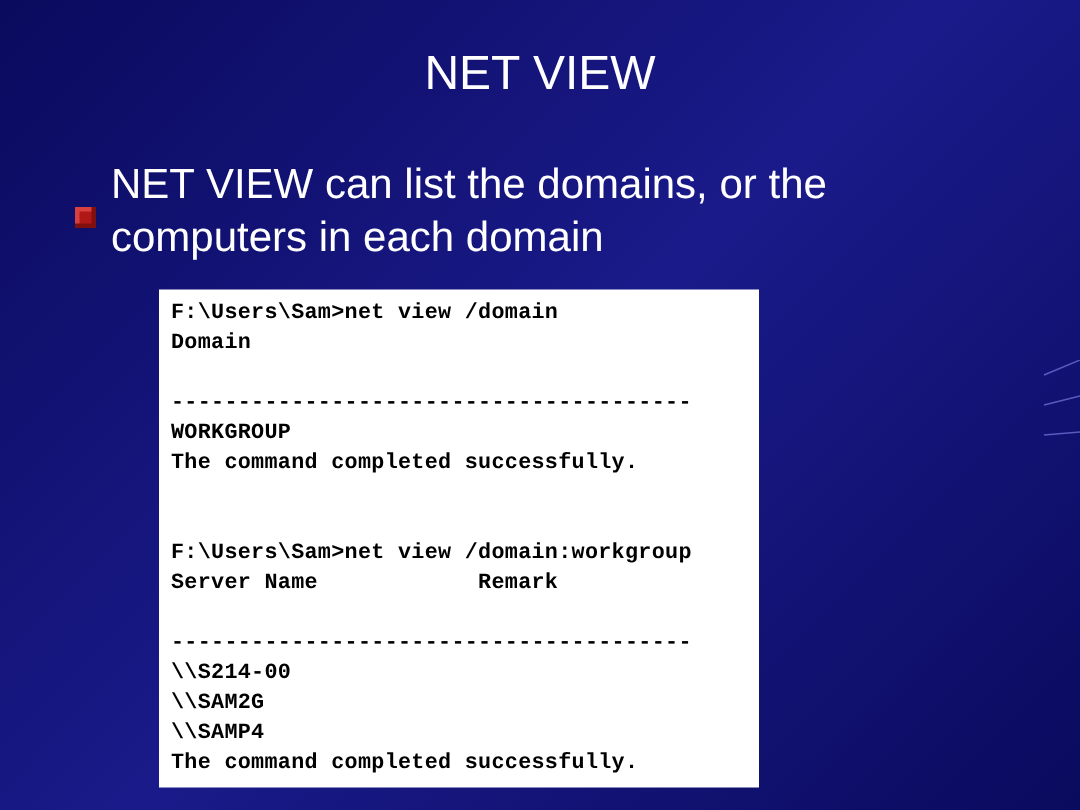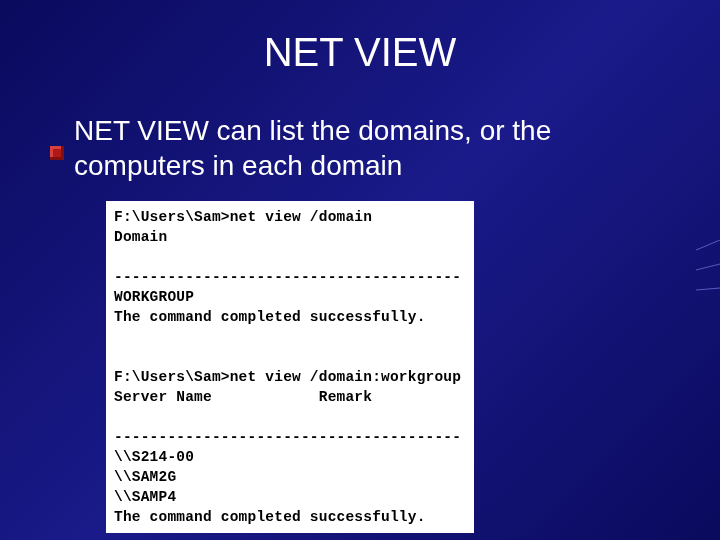--- a/index.html
+++ b/index.html
@@ -10,21 +10,21 @@
     position: relative;
   }
   .slide {
     width: 100%;
     height: 100%;
     padding: 30px 50px 20px 50px;
     position: relative;
   }
   .title {
     color: #ffffff;
-    font-size: 40px;
+    font-size: 32px;
     font-weight: normal;
     text-align: center;
     margin-bottom: 38px;
     font-family: Arial, sans-serif;
   }
   .bullet-row {
     display: flex;
     align-items: center;
     margin-bottom: 18px;
     padding-left: 0px;
@@ -39,21 +39,21 @@
   .bullet-icon svg { display: block; }
   .bullet-text {
     color: #ffffff;
     font-size: 28px;
     line-height: 1.25;
     font-family: Arial, sans-serif;
   }
   .terminal {
     background: #ffffff;
     margin-left: 56px;
-    width: 368px;
+    width: 400px;
     padding: 6px 8px 6px 8px;
     font-family: "Courier New", monospace;
     font-size: 14.5px;
     font-weight: bold;
     color: #000000;
     line-height: 1.38;
     white-space: pre;
     letter-spacing: 0.2px;
   }
   .corner-accent {

